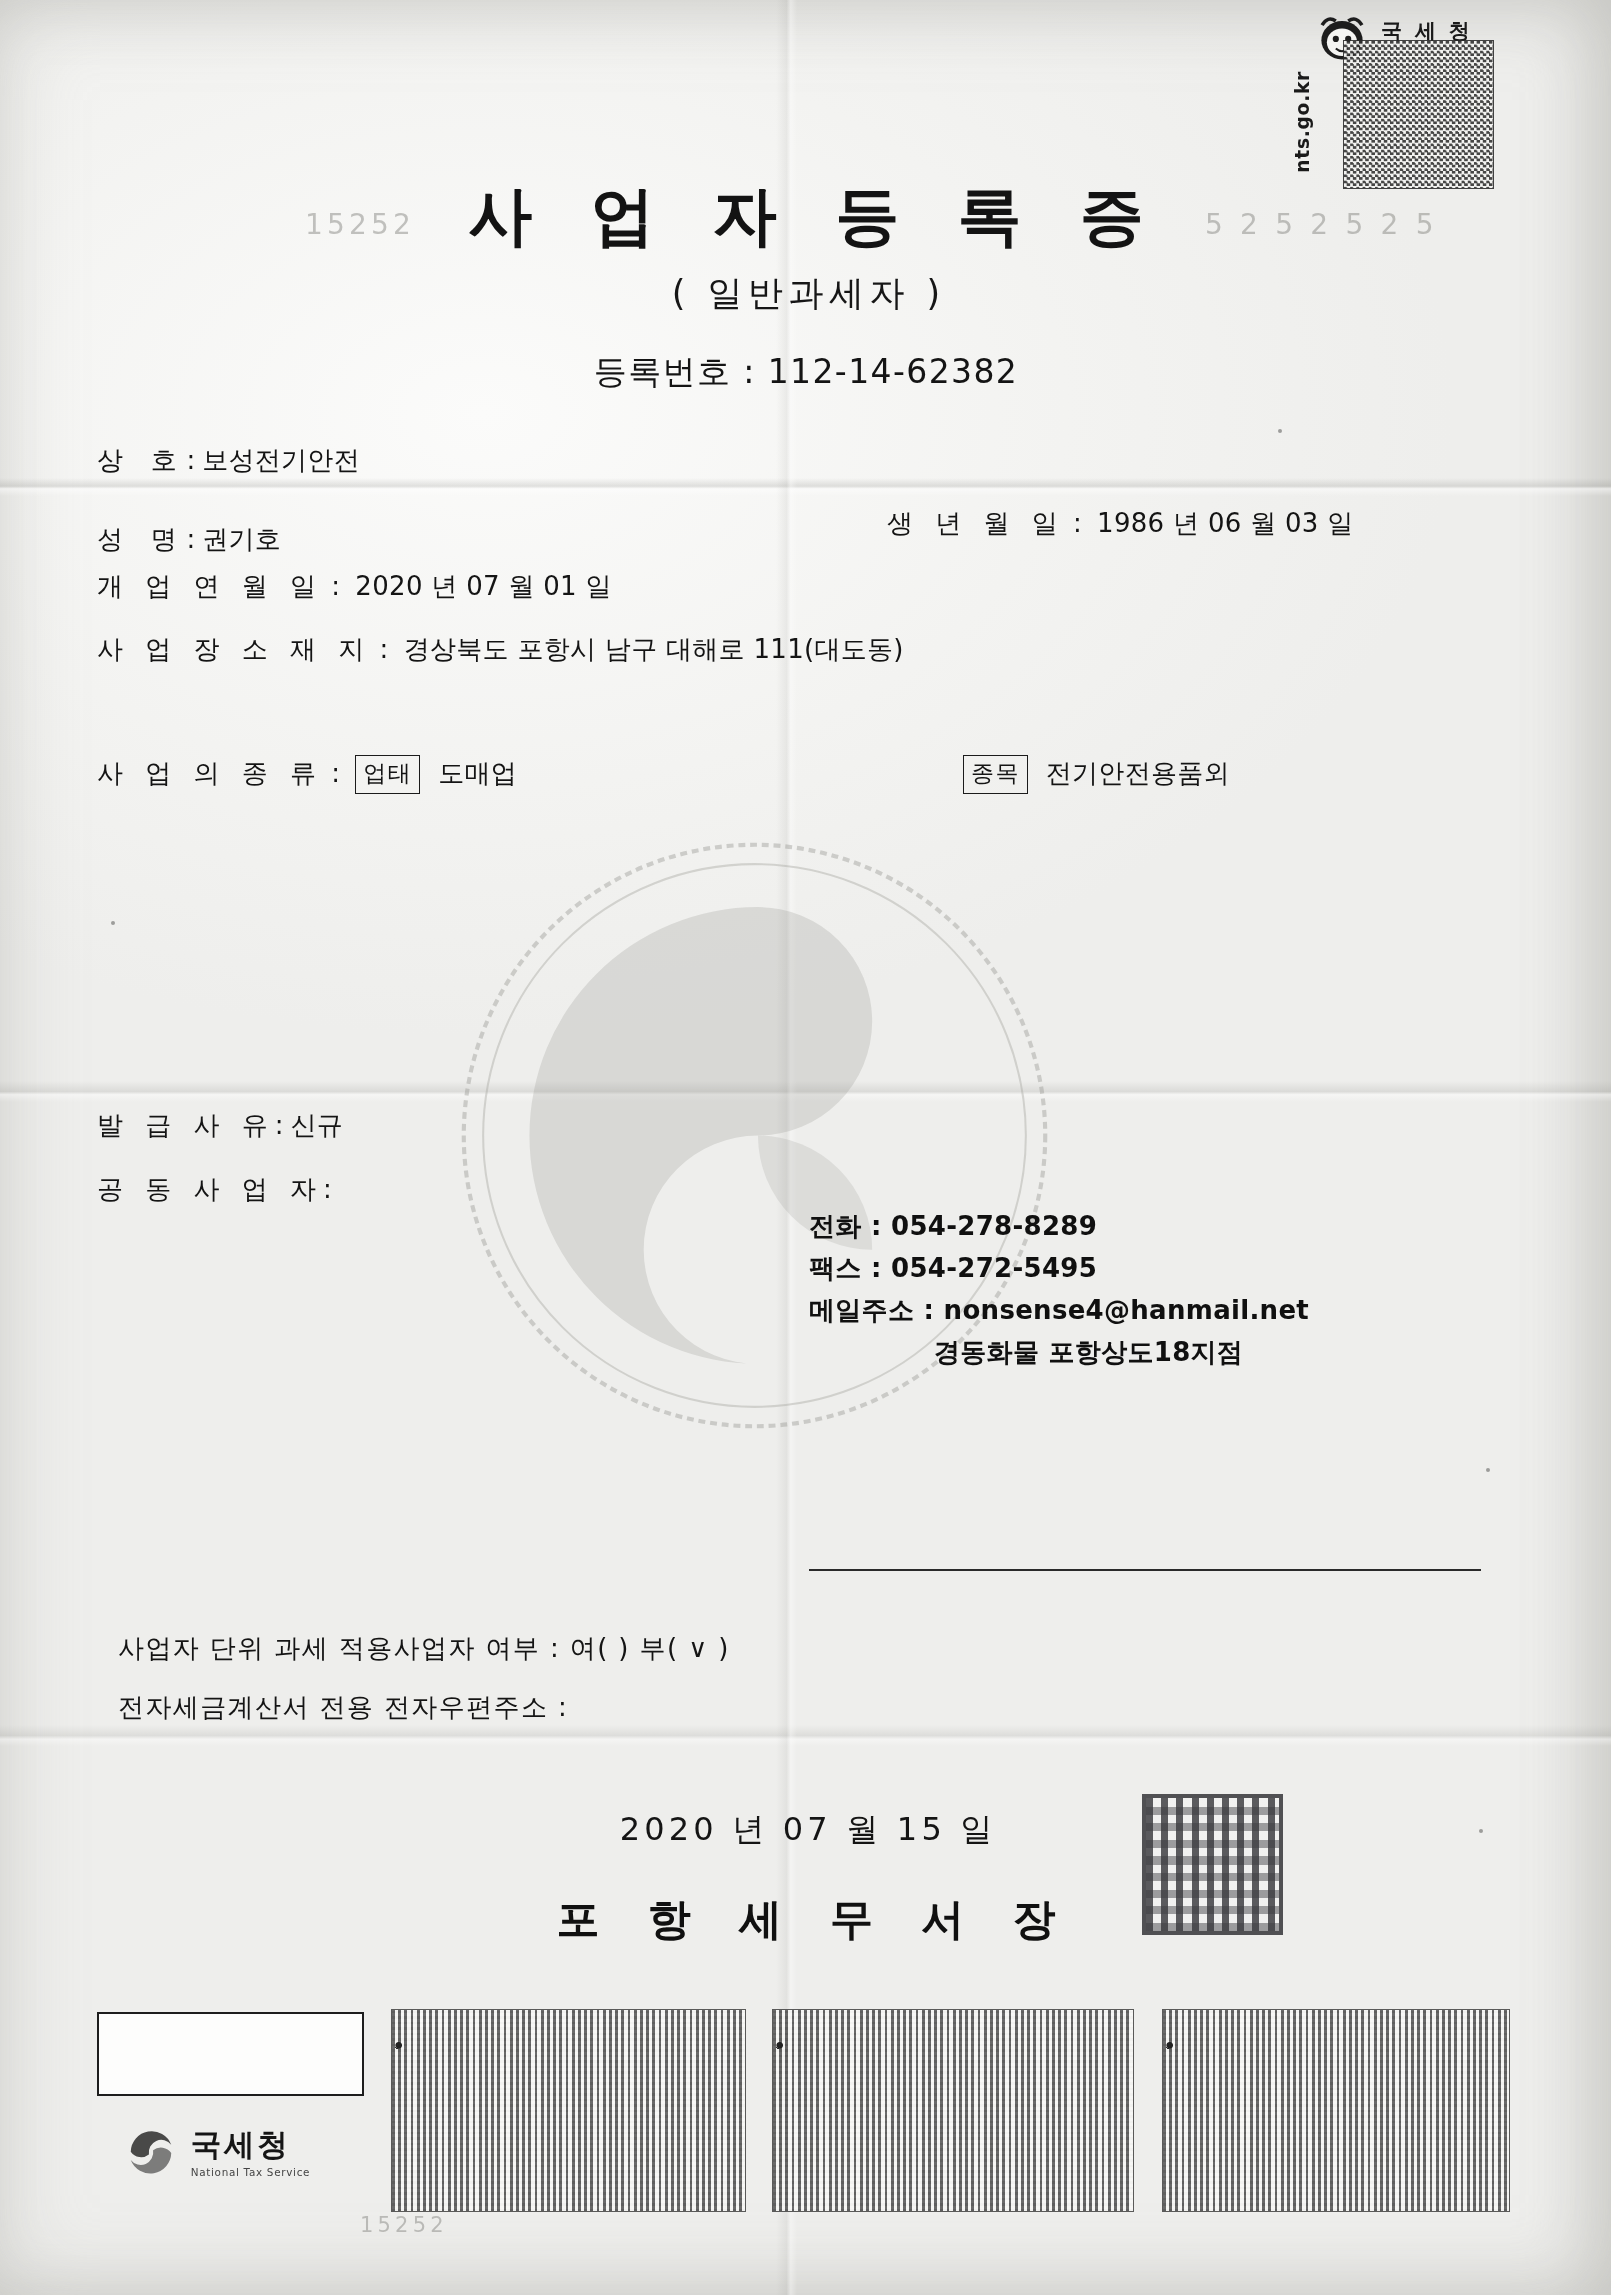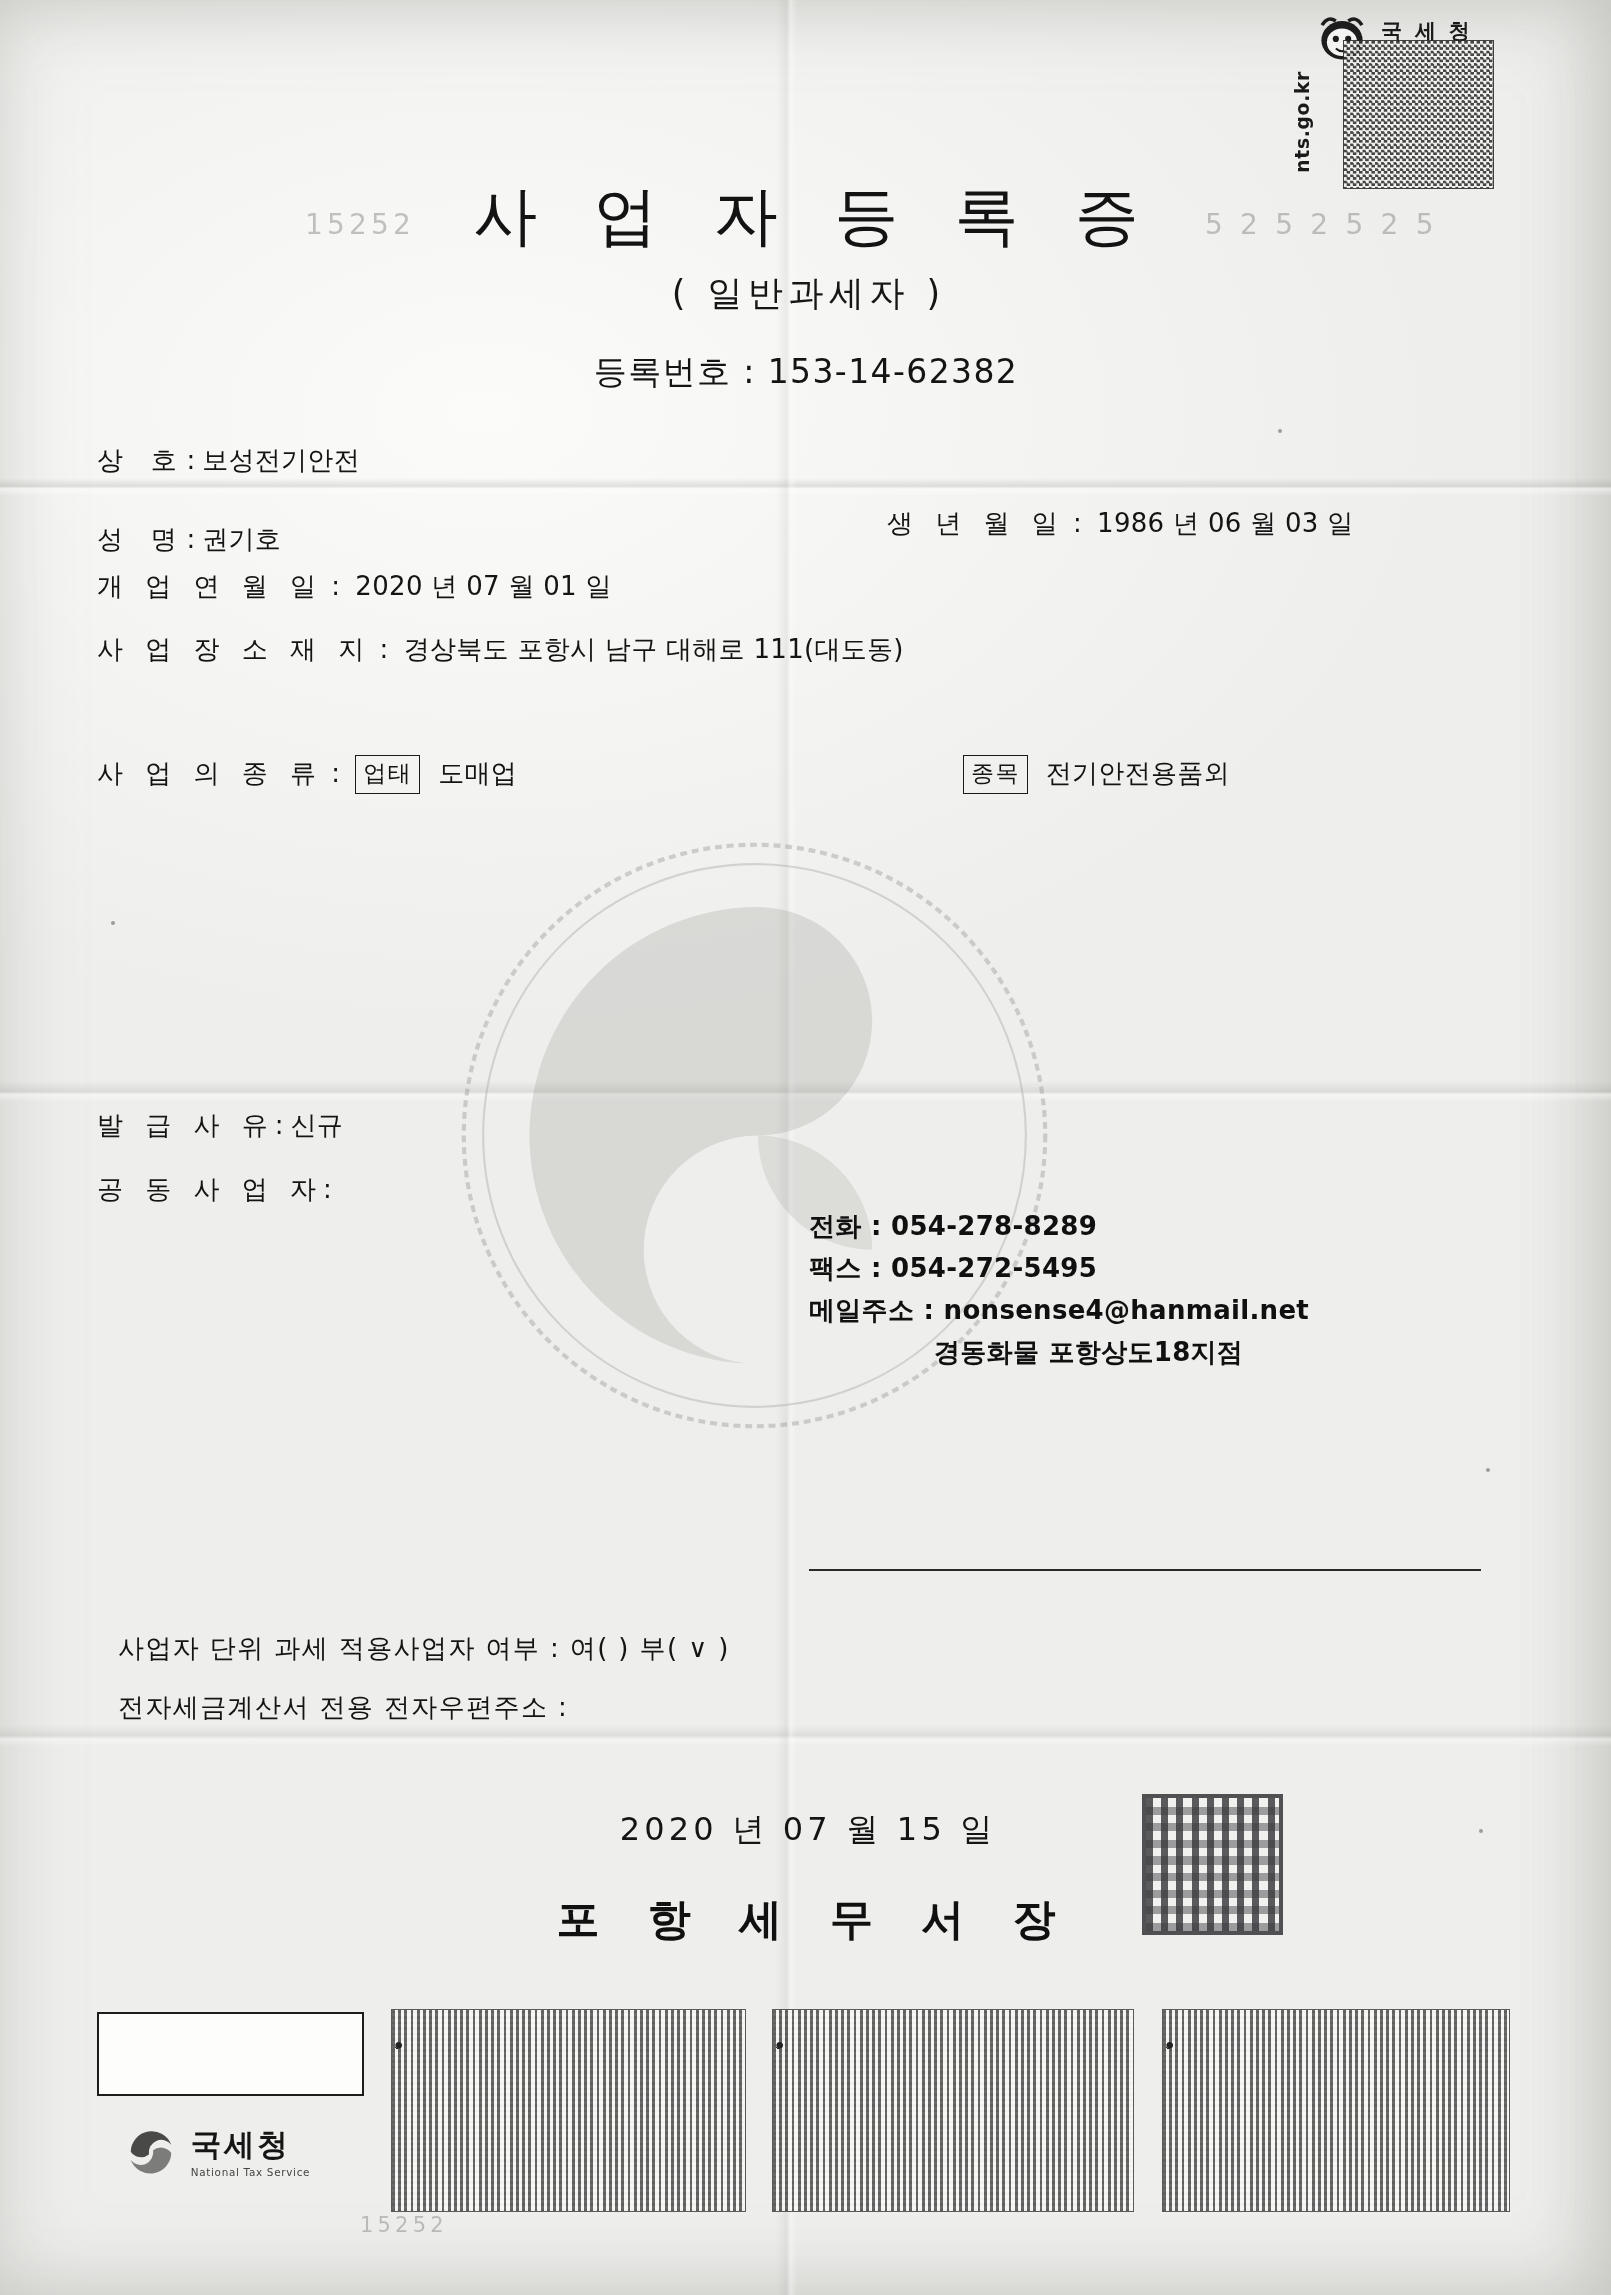--- a/index.html
+++ b/index.html
@@ -82,21 +82,21 @@
     opacity: 0.88;
   }
 
   
   .title {
     position: absolute;
     top: 173px;
     left: 0; right: 0;
     text-align: center;
     font-size: 64px;
-    font-weight: 400;
+    font-weight: 700;
     letter-spacing: 18px;
     text-indent: 18px;
     color: #131313;
   }
   .subtitle {
     position: absolute;
     top: 270px;
     left: 0; right: 0;
     text-align: center;
     font-size: 35px;
@@ -316,21 +316,21 @@
       <path d="M14 22 q8 -14 20 -6" stroke="#1d1d1d" stroke-width="5" fill="none"></path>
       <path d="M72 22 q-8 -14 -20 -6" stroke="#1d1d1d" stroke-width="5" fill="none"></path>
     </svg>
     <div class="nts-top-label">국 세 청</div>
     <div class="nts-vert">nts.go.kr</div>
     <div class="qr-box"></div>
   </div>
 
   <div class="title">사 업 자 등 록 증</div>
   <div class="subtitle">( 일반과세자 )</div>
-  <div class="regno">등록번호 : 153-14-62382</div>
+  <div class="regno">등록번호 : 112-14-62382</div>
 
   <div class="field f-sangho">
     <span class="lbl">상              호</span><span class="colon">:</span><span class="val">보성전기안전</span>
   </div>
 
   <div class="field f-name">
     <span class="lbl">성              명</span><span class="colon">:</span><span class="val">권기호</span>
   </div>
 
   <div class="field f-birth">

